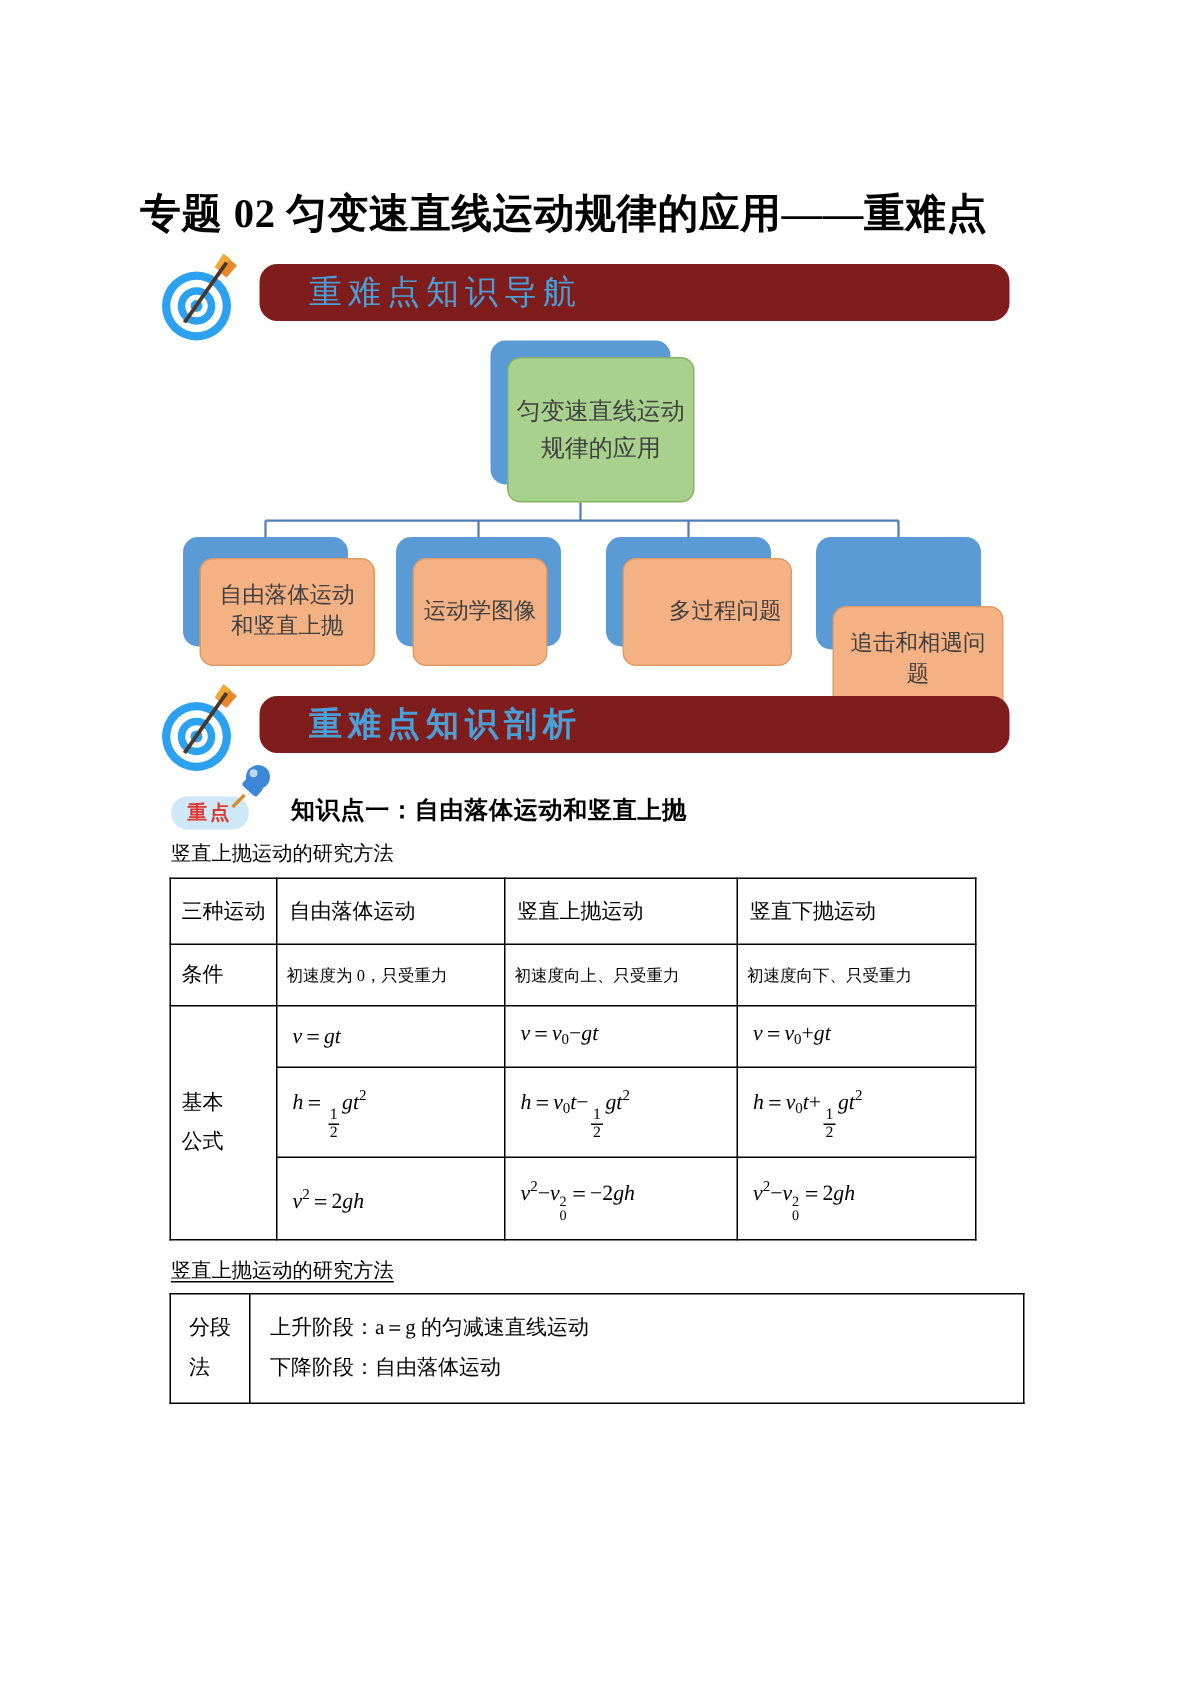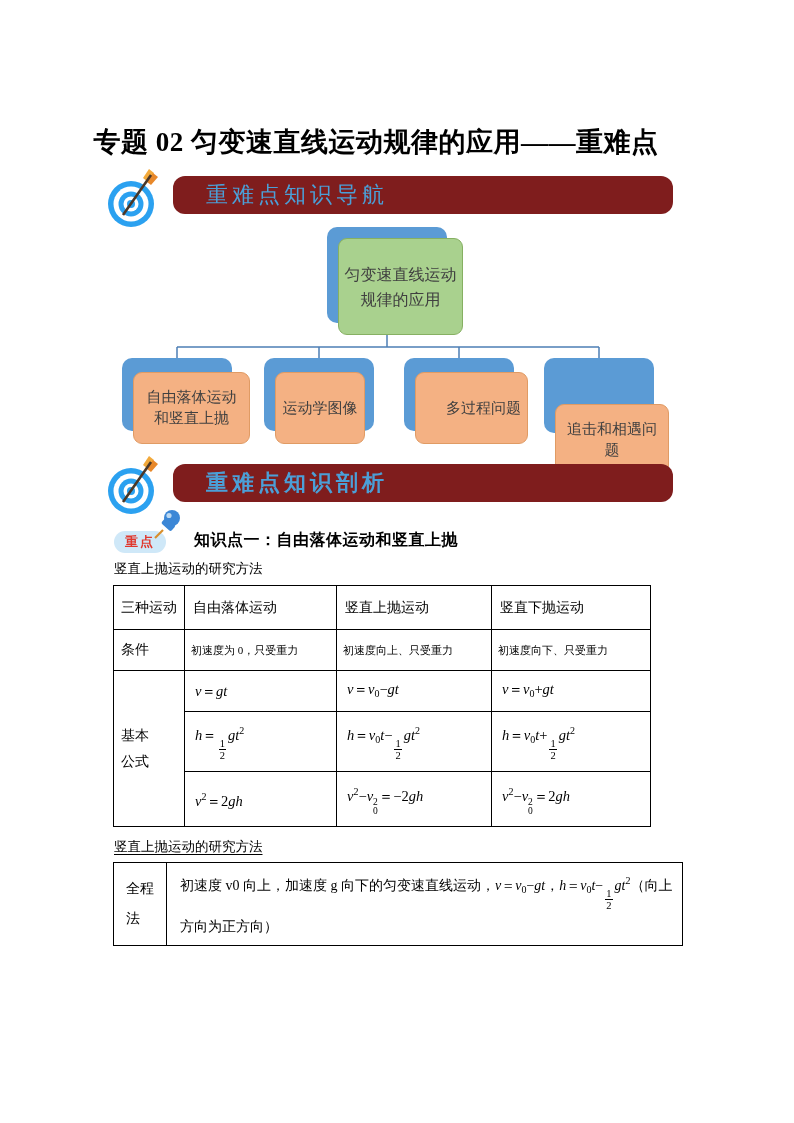--- a/index.html
+++ b/index.html
@@ -200,24 +200,22 @@
   </table>
 
 <div class="section-label underlined" style="top:838px;">竖直上抛运动的研究方法</div>
 
 <table style="left:113px;top:862px;width:570px;">
   <colgroup>
       <col style="width:53px;">
       <col>
     </colgroup>
   <tbody>
-  <tr style="height:83px;">
-    <td class="prewrap" style="padding-left:12px;line-height:30px;">全程
+      <tr style="height:73px;">
+    <td class="prewrap t2-line" style="padding-left:12px;">分段
 法</td>
-    <td class="t2-full" style="padding-left:13px;padding-right:8px;">
-      <span>初速度 v0 向上，加速度 g 向下的匀变速直线运动，<i>v</i>＝<i>v</i><sub>0</sub>−<i>gt</i>，<i>h</i>＝<i>v</i><sub>0</sub><i>t</i>−<span class="frac">
-              <span class="fn">1</span>
-              <span>2</span>
-            </span><i>gt</i><sup>2</sup>（向上方向为正方向）</span>
+    <td style="padding-left:13px;">
+      <div class="t2-line">上升阶段：a＝g 的匀减速直线运动</div>
+      <div class="t2-line">下降阶段：自由落体运动</div>
     </td>
   </tr>
 </tbody>
   </table>
 
 </body></html>

